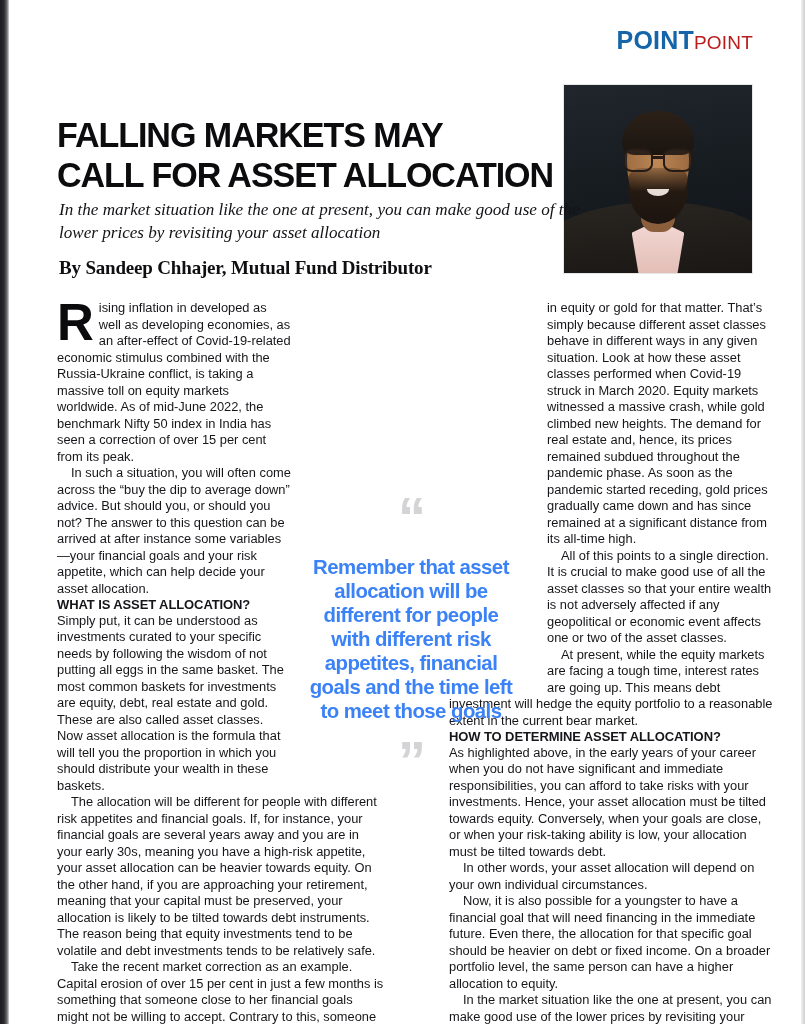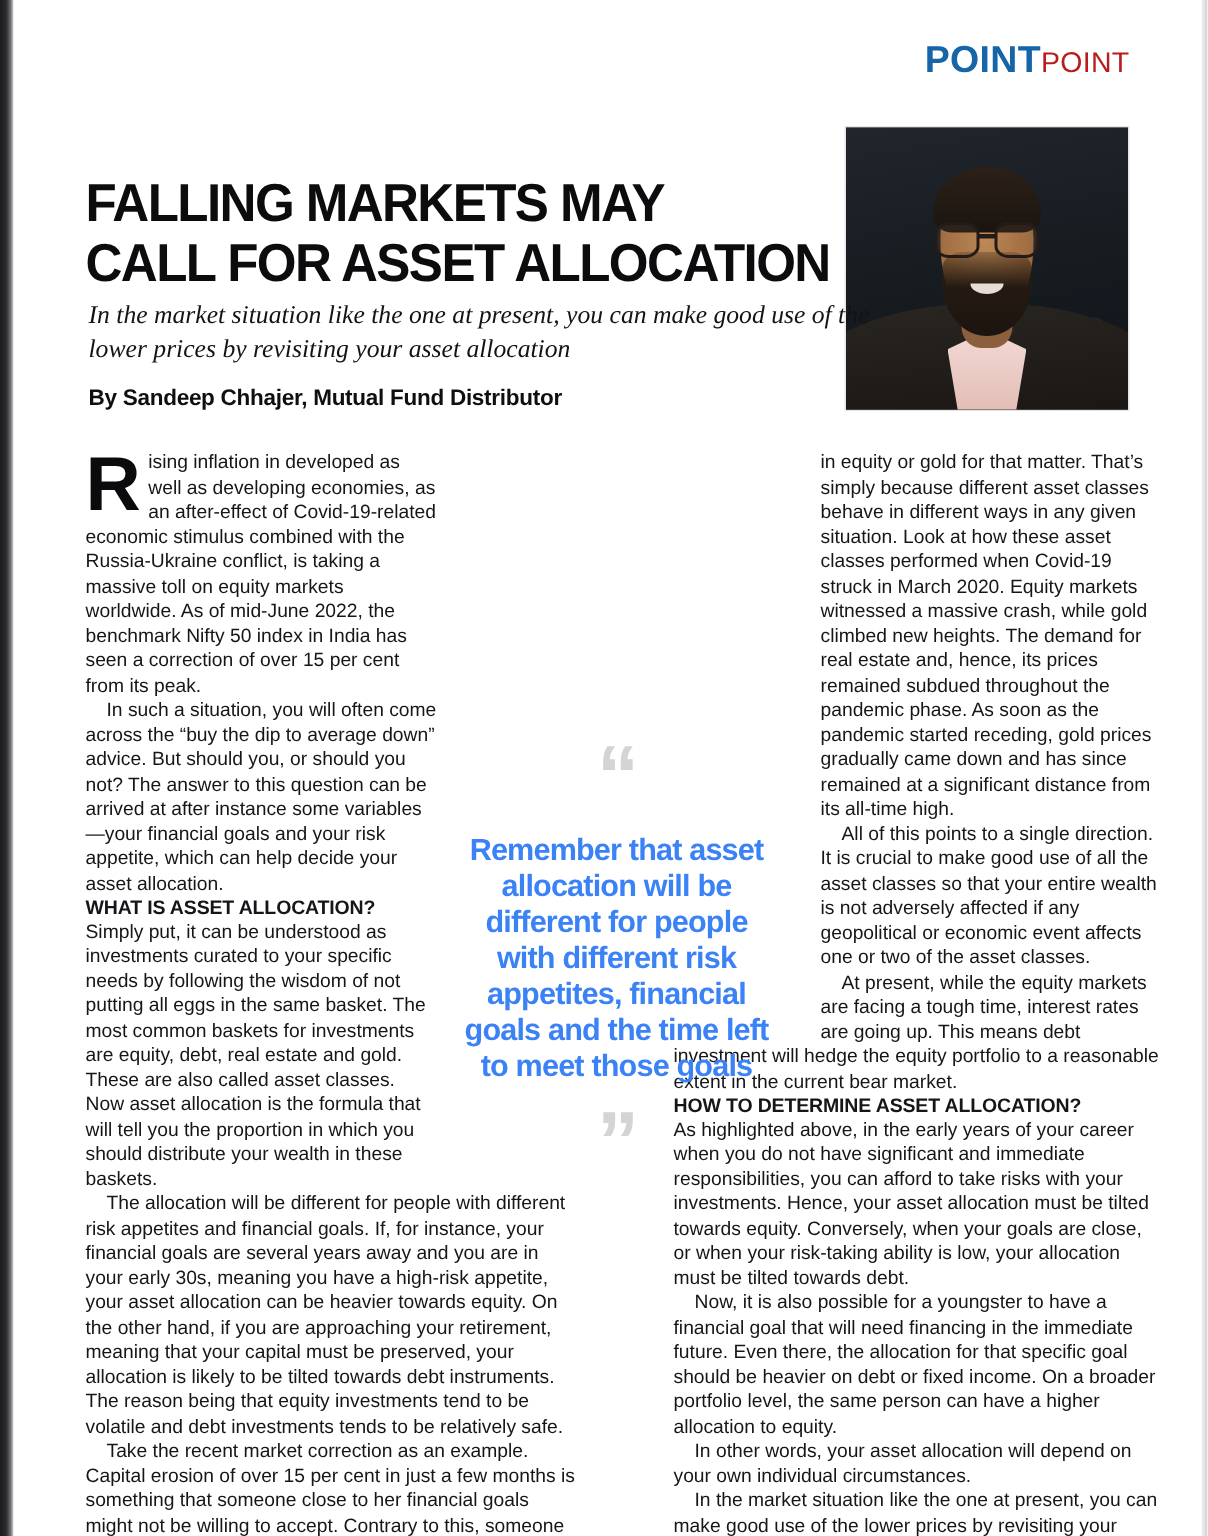--- a/index.html
+++ b/index.html
@@ -191,23 +191,23 @@
     font-size: 17.1px;
     line-height: 1.34;
     color: #131317;
   }
 
   
   .byline {
     position: absolute;
     left: 50px;
     top: 257px;
-    font-family: Liberation Sans, sans-serif;
-    font-weight: bold;
-    font-size: 15px;
+    font-family: Liberation Serif, serif;
+    font-weight: bold;
+    font-size: 19px;
     letter-spacing: -0.18px;
     color: #0f0f12;
   }
 
   
   .col {
     position: absolute;
     top: 300px;
     font-family: "Liberation Sans", sans-serif;
     font-size: 12.85px;
@@ -336,22 +336,22 @@
 
   </div>
 
   <div class="col col-right">
     <div class="cut-right"></div>
     <p>in equity or gold for that matter. That’s simply because different asset classes behave in different ways in any given situation. Look at how these asset classes performed when Covid-19 struck in March 2020. Equity markets witnessed a massive crash, while gold climbed new heights. The demand for real estate and, hence, its prices remained subdued throughout the pandemic phase. As soon as the pandemic started receding, gold prices gradually came down and has since remained at a significant distance from its all-time high.</p>
     <p class="indent">All of this points to a single direction. It is crucial to make good use of all the asset classes so that your entire wealth is not adversely affected if any geopolitical or economic event affects one or two of the asset classes.</p>
     <p class="indent">At present, while the equity markets are facing a tough time, interest rates are going up. This means debt investment will hedge the equity portfolio to a reasonable extent in the current bear market.</p>
     <p class="sec-head">HOW TO DETERMINE ASSET ALLOCATION?</p>
     <p>As highlighted above, in the early years of your career when you do not have significant and immediate responsibilities, you can afford to take risks with your investments. Hence, your asset allocation must be tilted towards equity. Conversely, when your goals are close, or when your risk-taking ability is low, your allocation must be tilted towards debt.</p>
+    <p class="indent">In other words, your asset allocation will depend on your own individual circumstances.</p>
     <p class="indent">Now, it is also possible for a youngster to have a financial goal that will need financing in the immediate future. Even there, the allocation for that specific goal should be heavier on debt or fixed income. On a broader portfolio level, the same person can have a higher allocation to equity.</p>
-    <p class="indent">In other words, your asset allocation will depend on your own individual circumstances.</p>
     <p class="indent">In the market situation like the one at present, you can make good use of the lower prices by revisiting your asset allocation. It is likely that your equity allocation has gone down due to the fall in markets. If you are unaware about your risk appetite, it is time you reach out to your financial advisor to fix your asset allocation as per your needs and financial goals.</p>
   </div>
 
   <div class="pullquote">
     <div class="pq-mark pq-open">“</div>
     <div class="pq-text">Remember that asset allocation will be different for people with different risk appetites, financial goals and the time left to meet those goals</div>
     <div class="pq-mark pq-close">”</div>
   </div>
 
 </div>

